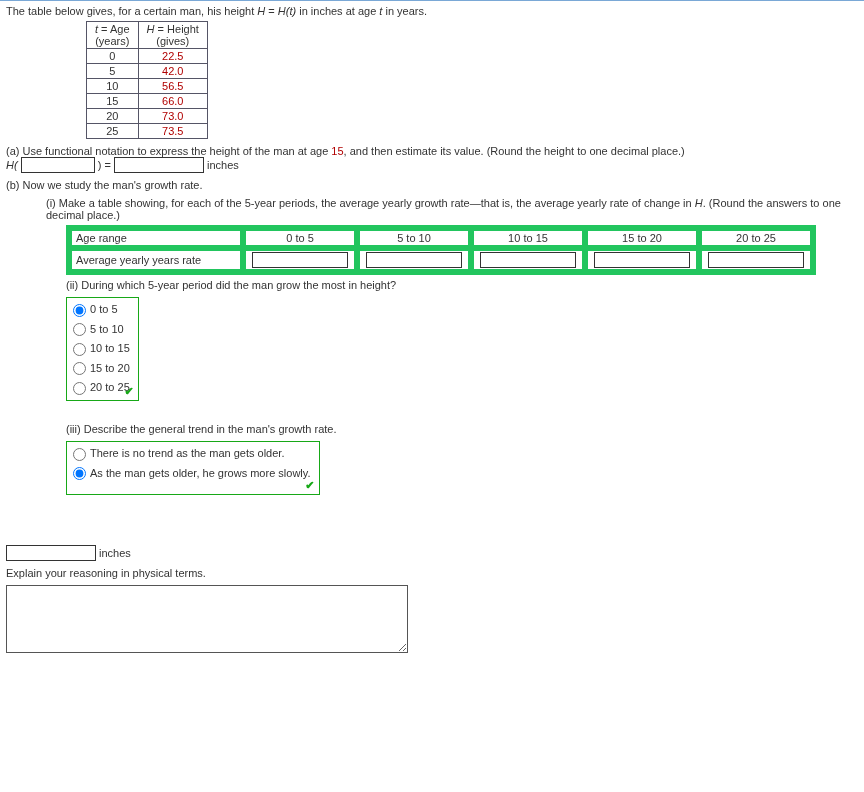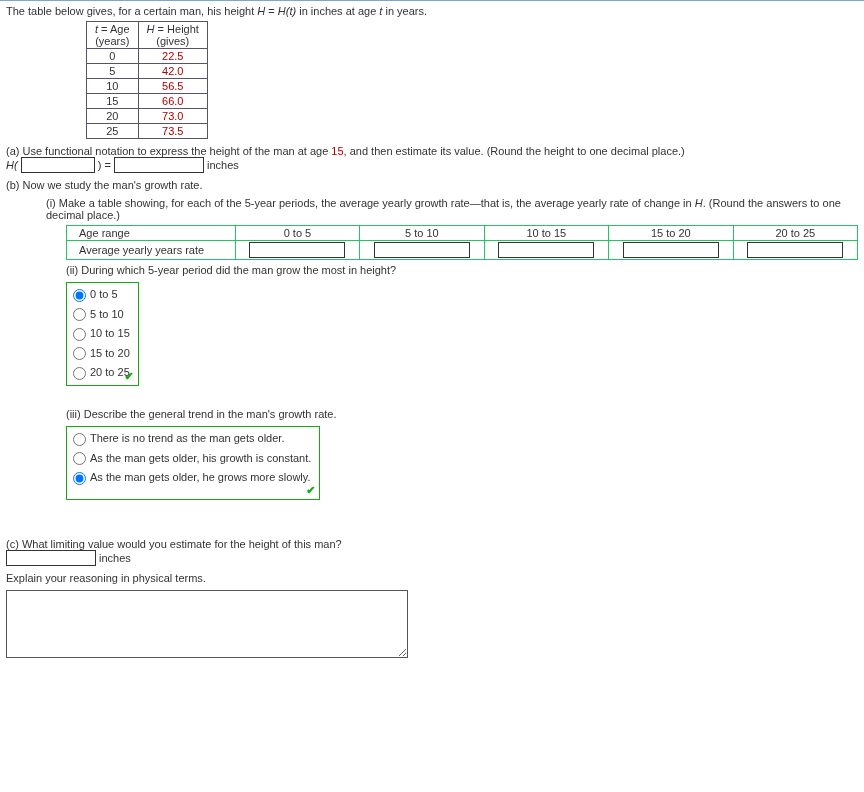--- a/index.html
+++ b/index.html
@@ -35,24 +35,24 @@
     padding: 0 2px;
   }
   .w40 { width: 68px; }
   .w60 { width: 84px; }
   .w90 { width: 90px; }
   table.growth {
     border-collapse: collapse;
     margin: 2px 0 2px 60px;
   }
   table.growth td, table.growth th {
-    border: 1px solid #22c55e;
+    border: 6px solid #22c55e;
     font-weight: normal;
     text-align: center;
-    padding: 1px 12px;
+    padding: 1px 4px;
     font-size: 11px;
     color: #333;
   }
   table.growth th.lbl { text-align: left; width: 160px; }
   table.growth td.cell { width: 100px; }
   .radio-box {
     border: 1px solid #17a817;
     display: inline-block;
     padding: 2px 6px 2px 2px;
     margin: 2px 0 4px 60px;
@@ -174,30 +174,29 @@
   <label><input type="radio" name="bii" style=""><span>15 to 20</span></label>
   <label><input type="radio" name="bii" style=""><span>20 to 25</span></label>
   <span class="check">✔</span>
 </div>
 
 <div class="gap"></div>
 
 <div class="sub2">(iii) Describe the general trend in the man's growth rate.</div>
 <div class="radio-box2">
   <label><input type="radio" name="biii" style=""><span>There is no trend as the man gets older.</span></label>
-  <label><input type="radio" name="biii" style=""><span>As the man gets older, his growth is constant.</span></label>
   <label><input type="radio" name="biii" checked="" style=""><span>As the man gets older, he grows more slowly.</span></label>
   <span class="check">✔</span>
 </div>
 
 <div class="gap"></div>
 <div class="gap"></div>
 
 <div class="part">
-  <span>(c) What limiting value would you estimate for the height of this man?</span><br>
+  <br>
   <input class="tiny w60" style="">
   <span>inches</span>
 </div>
 
 <div class="part">Explain your reasoning in physical terms.</div>
 <textarea class="explain" style=""></textarea>
 
 
 
 

